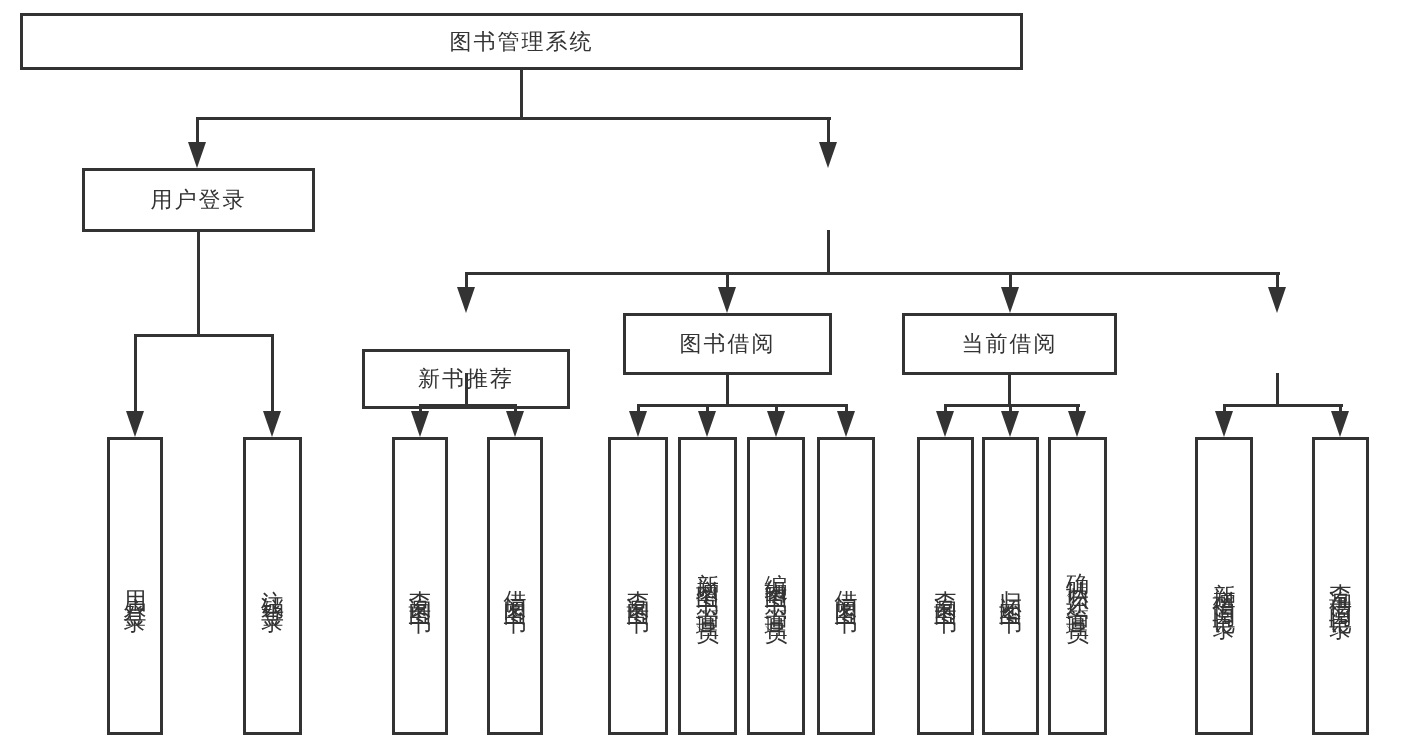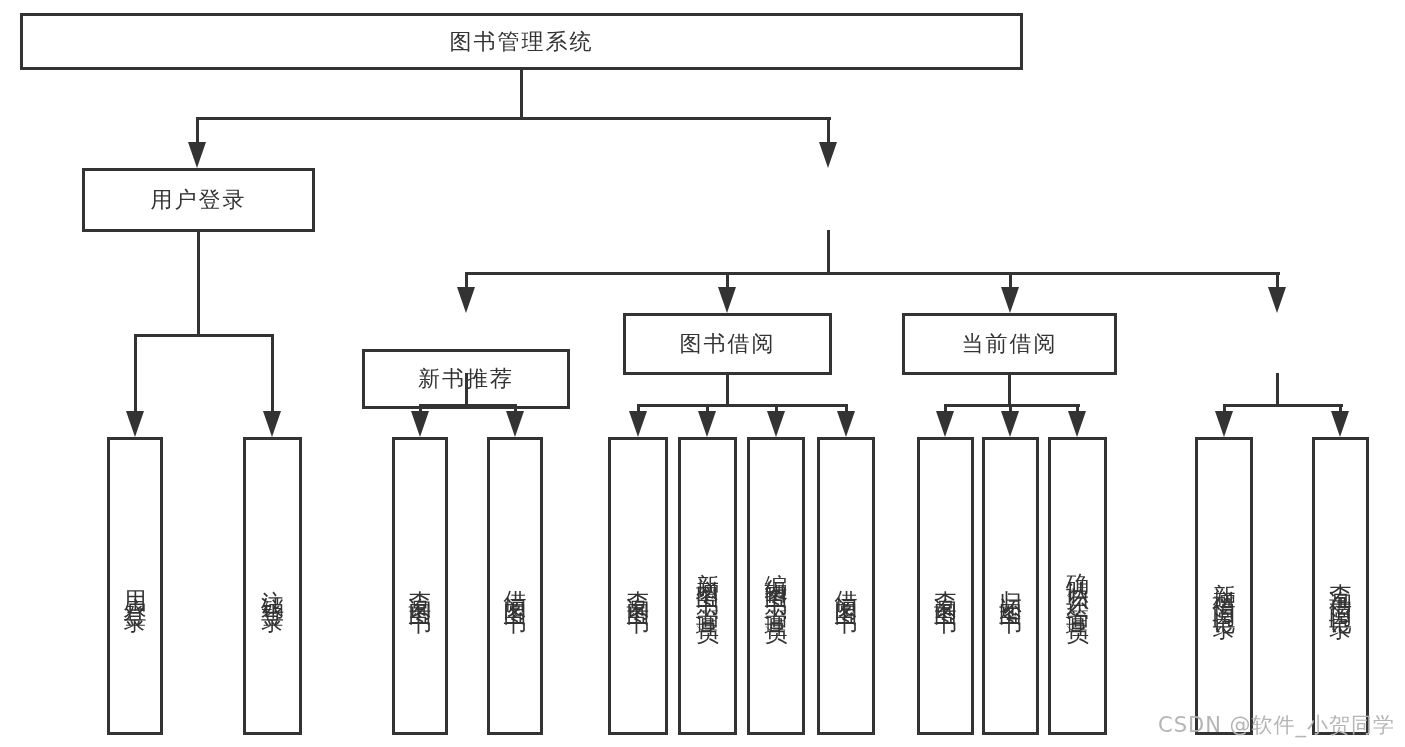--- a/index.html
+++ b/index.html
@@ -176,15 +176,14 @@
     <span>确认归还（管理员）</span>
   </div>
 
   <div class="box vbox" style="left:1195px; top:437px; width:58px; height:298px;">
     <span>新增借阅记录</span>
   </div>
   <div class="box vbox" style="left:1312px; top:437px; width:57px; height:298px;">
     <span>查询借阅记录</span>
   </div>
 
-  <div class="watermark">CSDN @软件_小贺同学</div>
 
 </div>
 
 </body></html>

